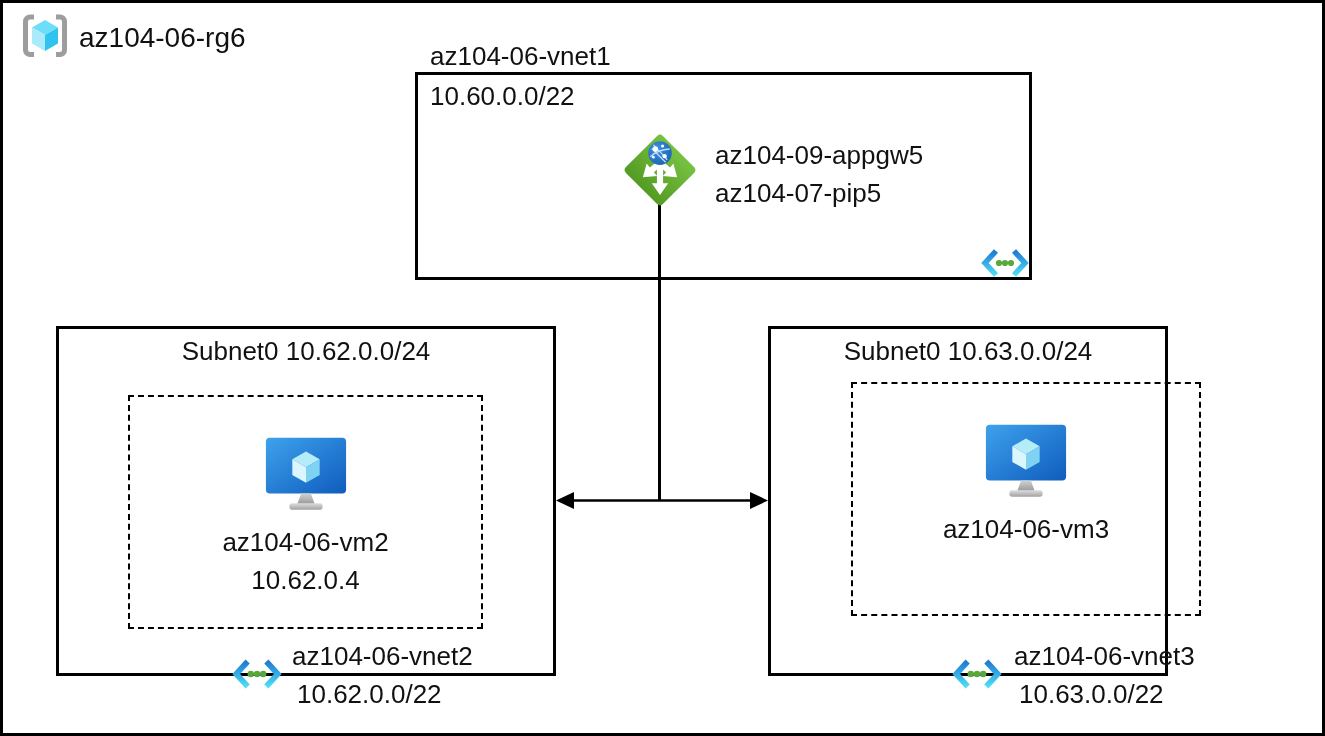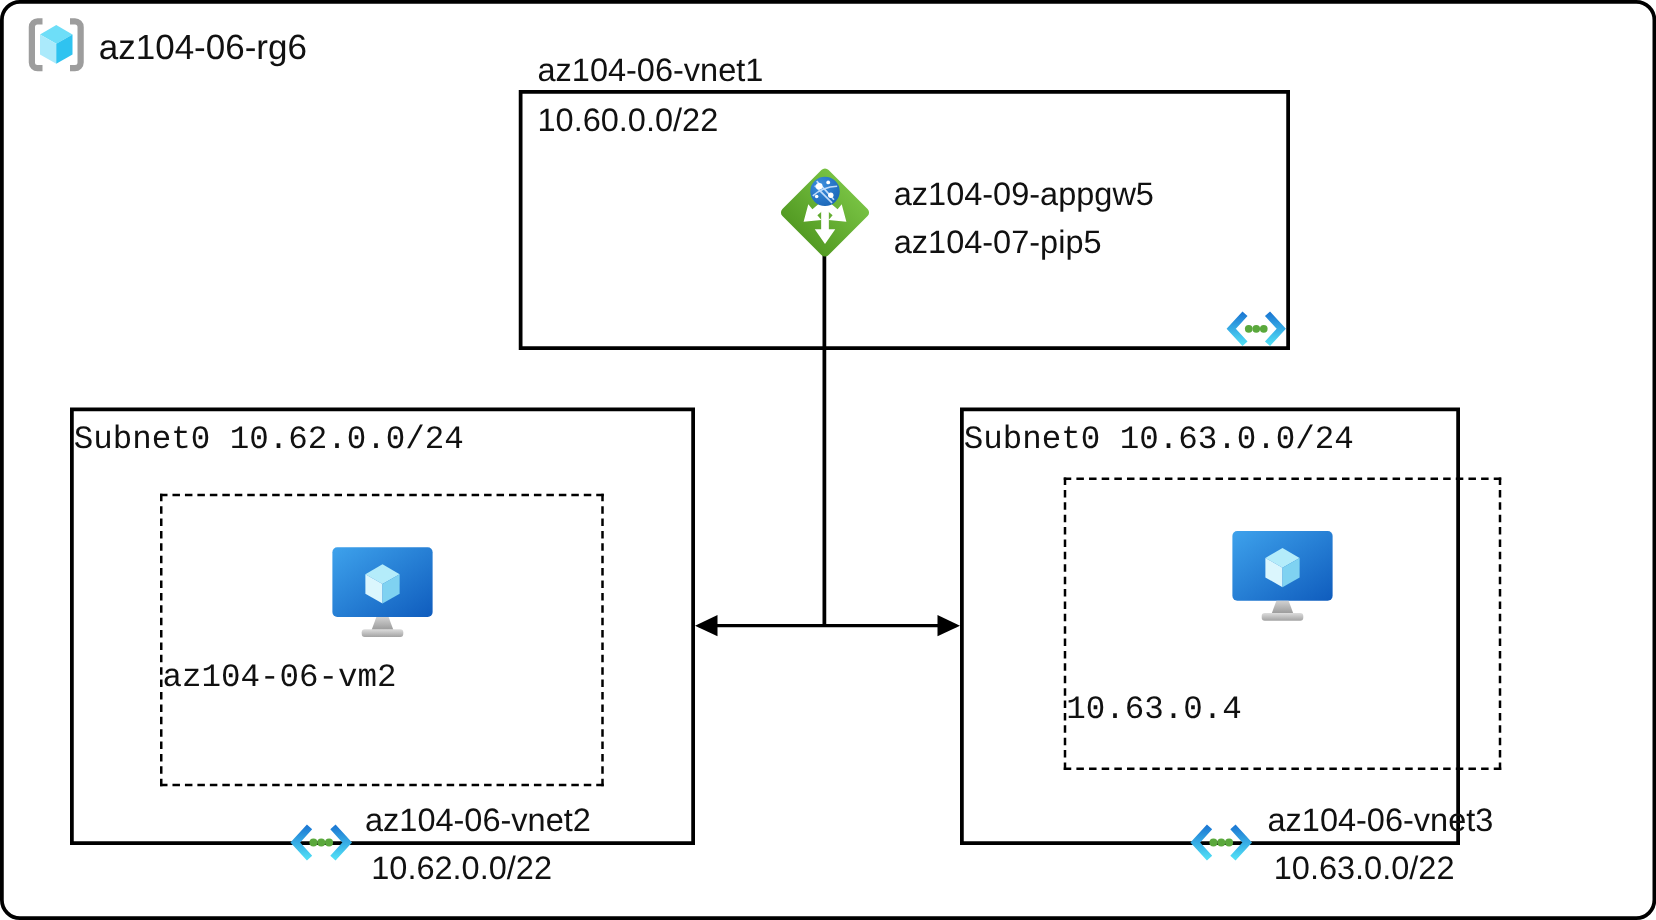--- a/index.html
+++ b/index.html
@@ -1,31 +1,31 @@
 <!DOCTYPE html>
 <html><head>
 <meta charset="utf-8">
 <style>
   html,body{margin:0;padding:0;background:#fff;}
   .canvas{
     position:relative;
     width:1325px;height:736px;
     background:#fff;
     border:3px solid #000;
-    border-radius:16px;
+    border-radius:0;
     box-sizing:border-box;
     font-family:"Liberation Sans","DejaVu Sans",sans-serif;
     color:#000;
     overflow:hidden;
   }
   .abs{position:absolute;}
   .t{position:absolute;font-size:26px;line-height:30px;white-space:nowrap;color:#111;}
   .box{position:absolute;border:3px solid #000;background:transparent;box-sizing:border-box;}
   .dashed{position:absolute;border:2px dashed #000;box-sizing:border-box;}
-  .center-text{left:0;right:0;font-family:Liberation Mono, monospace;}
+  .center-text{left:0;right:0;text-align:center;}
   svg{display:block;}
   .overlay{position:absolute;left:0;top:0;pointer-events:none;}
 </style>
 </head>
 <body>
 
 <div class="canvas">
 
   <svg width="0" height="0" class="overlay" aria-hidden="true">
     <defs>
@@ -120,20 +120,21 @@
         <svg viewBox="0 0 90 76" width="88" height="76">
           <rect x="4" y="2" width="82" height="57" rx="4" fill="url(#gradVm)"></rect>
           <polygon points="45,16 59,24 45,32 31,24" fill="#b4ecfa"></polygon>
           <polygon points="31,24 45,32 45,48 31,40" fill="#dbf6fd"></polygon>
           <polygon points="59,24 45,32 45,48 59,40" fill="#7fd2f1"></polygon>
           <polygon points="40,59 50,59 54,70 36,70" fill="url(#gradStand)"></polygon>
           <rect x="28" y="69" width="34" height="6.5" rx="2.5" fill="url(#gradBase)"></rect>
         </svg>
       </div>
       <div class="t center-text" style="top:130px;">az104-06-vm2</div>
+      <div class="t center-text" style="top:168px;">10.62.0.4</div>
     </div>
   </div>
   <div class="abs" style="left:227px;top:655px;width:54px;height:32px;">
     <svg viewBox="0 0 52 30" width="54" height="32">
       <path d="M17 3 L6 15 L17 27" fill="none" stroke="url(#gradVn)" stroke-width="5.5"></path>
       <path d="M35 3 L46 15 L35 27" fill="none" stroke="url(#gradVn)" stroke-width="5.5"></path>
       <circle cx="20" cy="15" r="3.1" fill="#5aa83c"></circle>
       <circle cx="26" cy="15" r="3.1" fill="#5aa83c"></circle>
       <circle cx="32" cy="15" r="3.1" fill="#5aa83c"></circle>
     </svg>
@@ -147,21 +148,21 @@
       <div class="abs" style="left:50%;top:38px;transform:translateX(-50%);width:88px;height:76px;">
         <svg viewBox="0 0 90 76" width="88" height="76">
           <rect x="4" y="2" width="82" height="57" rx="4" fill="url(#gradVm)"></rect>
           <polygon points="45,16 59,24 45,32 31,24" fill="#b4ecfa"></polygon>
           <polygon points="31,24 45,32 45,48 31,40" fill="#dbf6fd"></polygon>
           <polygon points="59,24 45,32 45,48 59,40" fill="#7fd2f1"></polygon>
           <polygon points="40,59 50,59 54,70 36,70" fill="url(#gradStand)"></polygon>
           <rect x="28" y="69" width="34" height="6.5" rx="2.5" fill="url(#gradBase)"></rect>
         </svg>
       </div>
-      <div class="t center-text" style="top:168px;">10.63.0.4</div>
+      <div class="t center-text" style="top:130px;">az104-06-vm3</div>
     </div>
   </div>
   <div class="abs" style="left:947px;top:655px;width:54px;height:32px;">
     <svg viewBox="0 0 52 30" width="54" height="32">
       <path d="M17 3 L6 15 L17 27" fill="none" stroke="url(#gradVn)" stroke-width="5.5"></path>
       <path d="M35 3 L46 15 L35 27" fill="none" stroke="url(#gradVn)" stroke-width="5.5"></path>
       <circle cx="20" cy="15" r="3.1" fill="#5aa83c"></circle>
       <circle cx="26" cy="15" r="3.1" fill="#5aa83c"></circle>
       <circle cx="32" cy="15" r="3.1" fill="#5aa83c"></circle>
     </svg>

